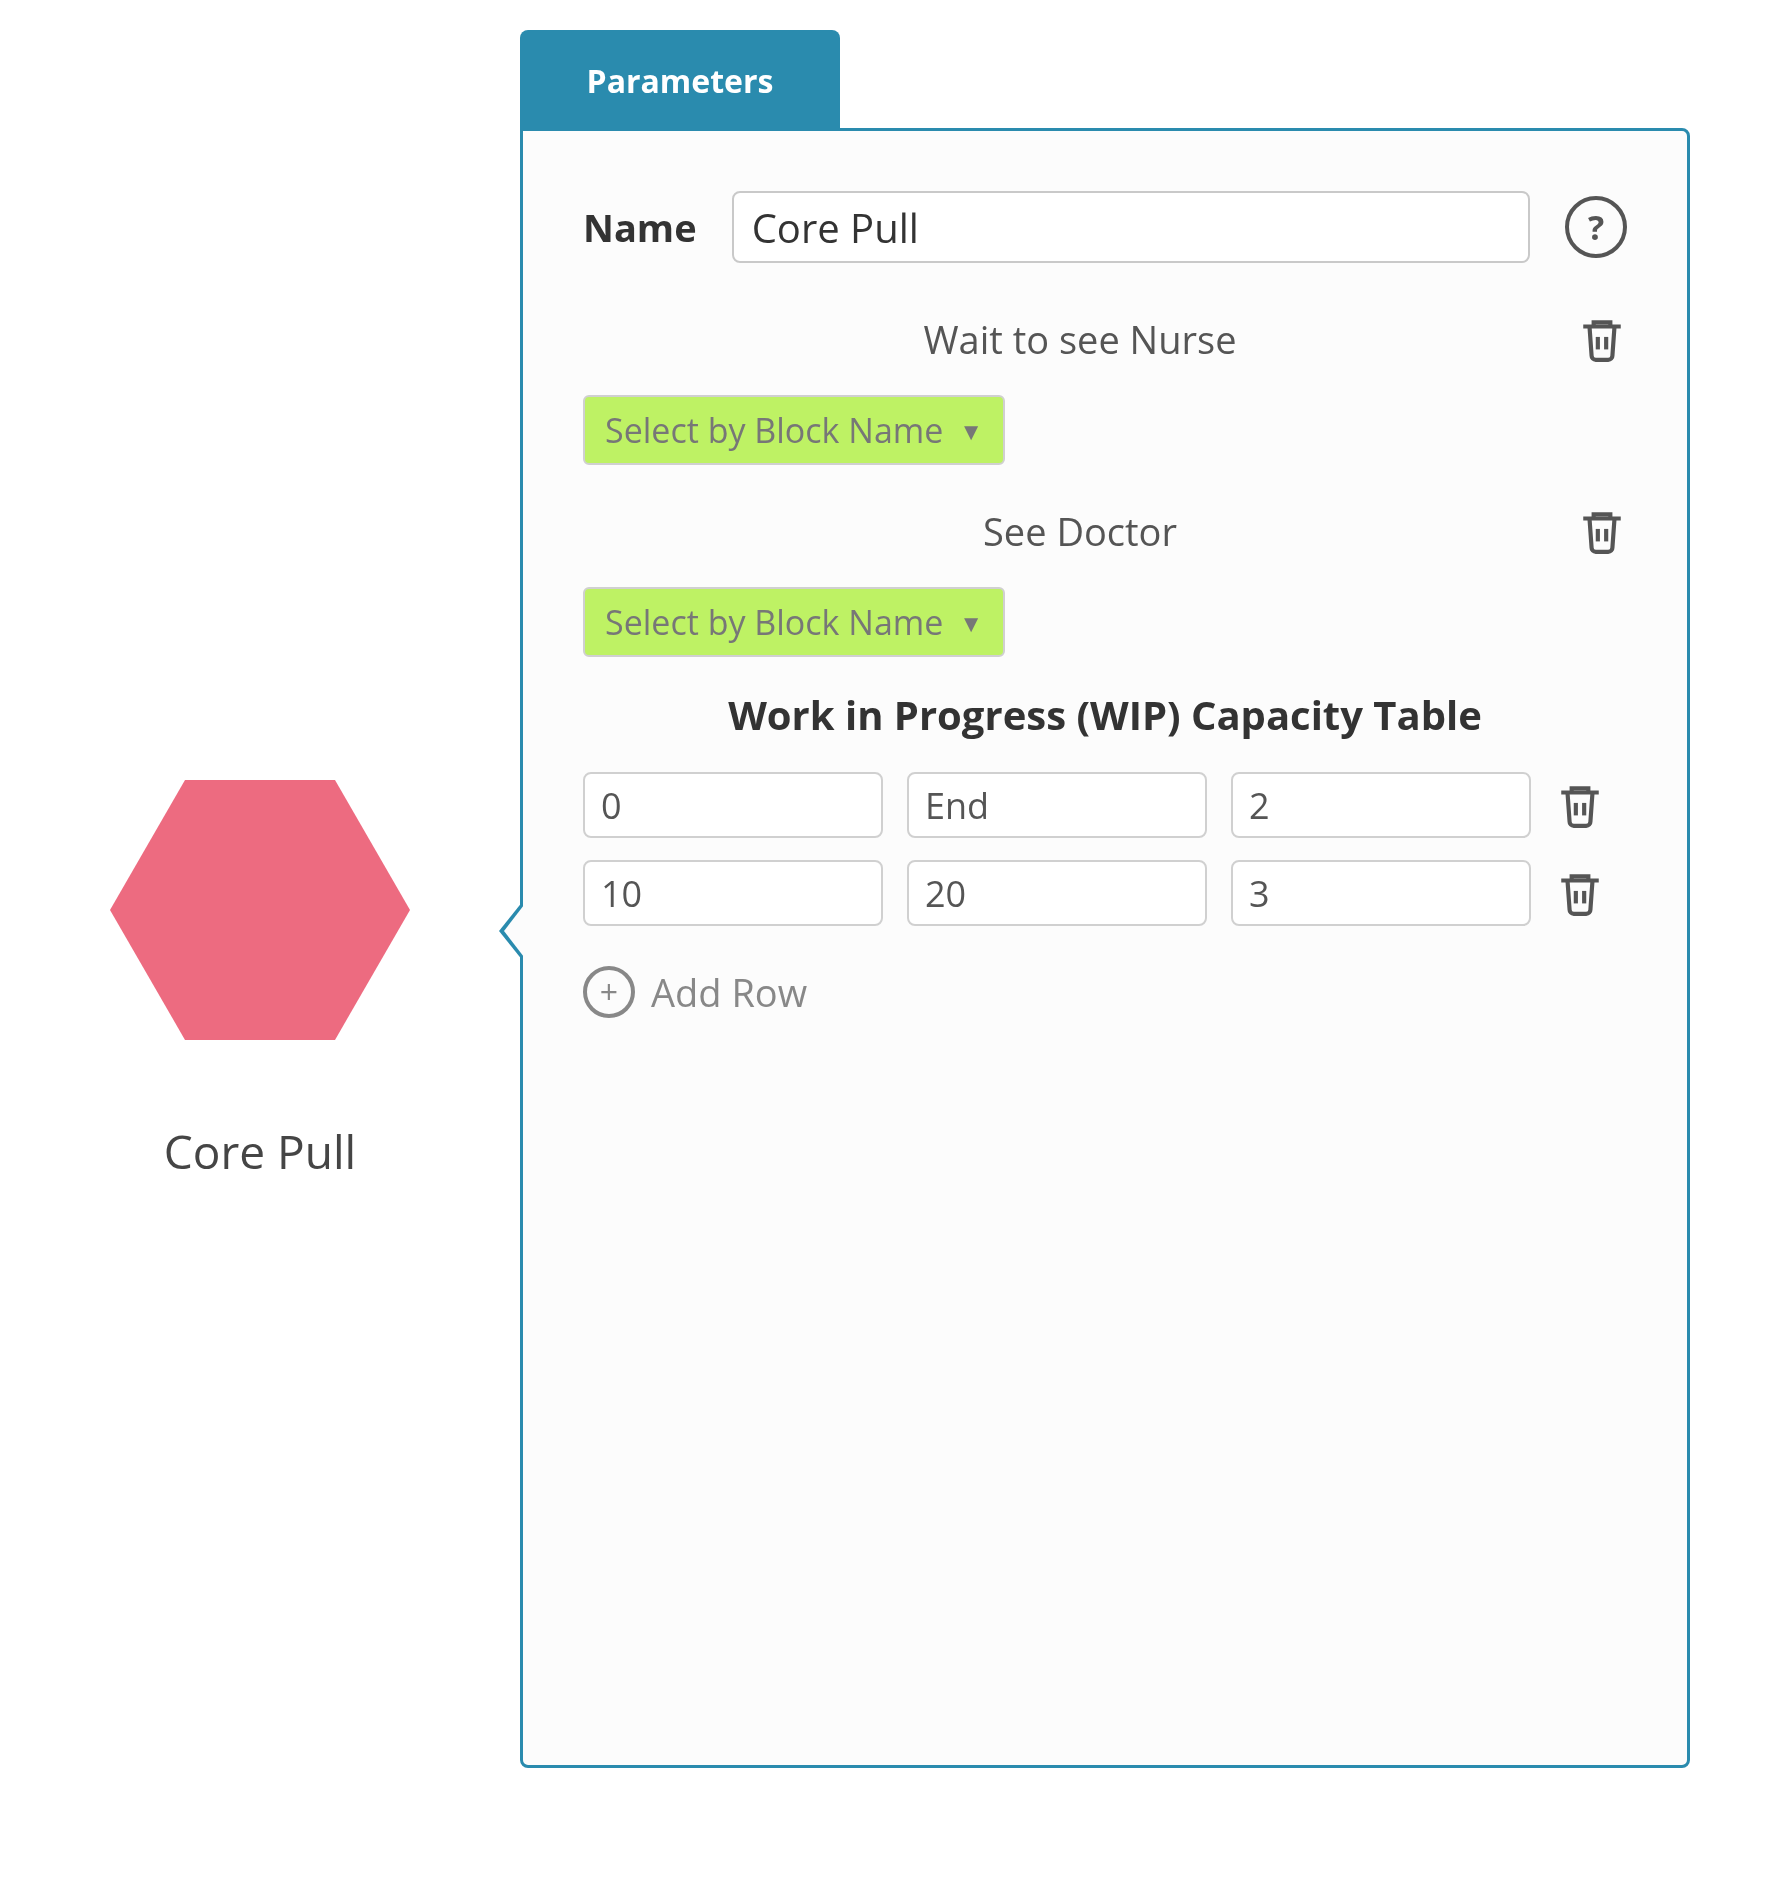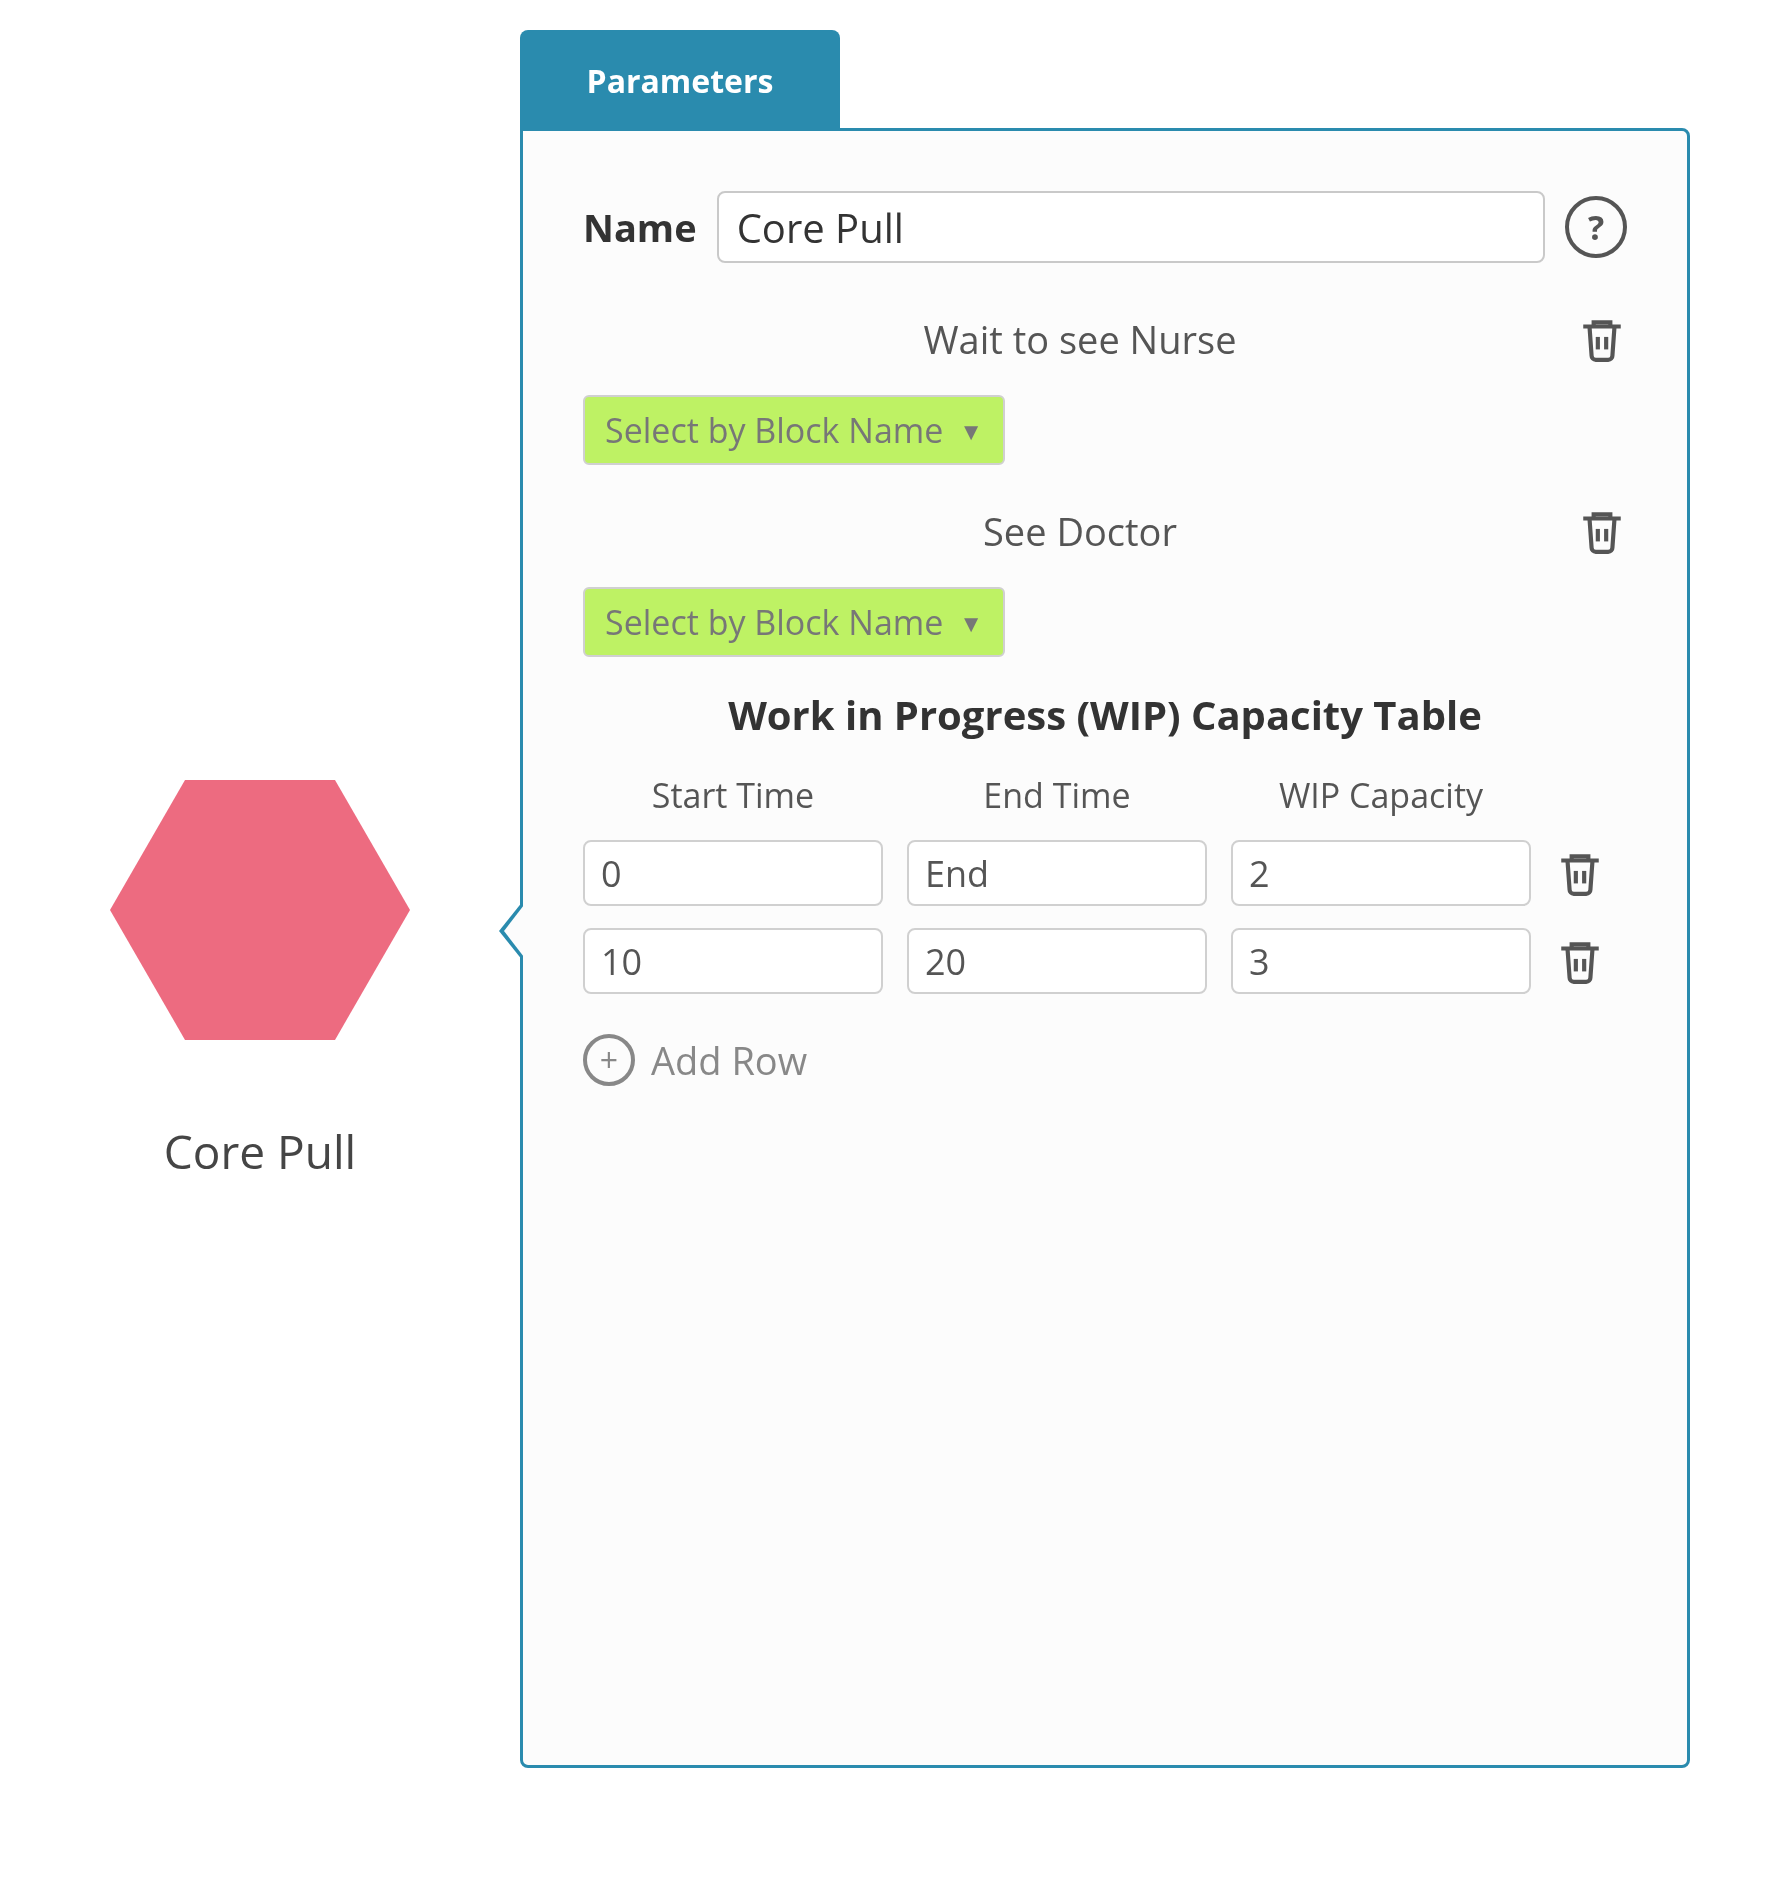--- a/index.html
+++ b/index.html
@@ -102,21 +102,21 @@
     height: 0;
     border-top: 26px solid transparent;
     border-bottom: 26px solid transparent;
     border-right: 20px solid #fcfcfc;
   }
 
   
   .name-row {
     display: flex;
     align-items: center;
-    gap: 20px;
+    gap: 35px;
     margin-bottom: 50px;
   }
   .name-label {
     font-size: 38px;
     font-weight: 700;
     color: #333;
   }
   .name-input {
     flex: 1;
     height: 72px;
@@ -301,26 +301,20 @@
     <div style="margin-bottom:30px;">
       <div class="block-select">
         <span>Select by Block Name</span>
         <span class="chev">▼</span>
       </div>
     </div>
 
     
     <div class="section-title" style="text-align:center;">Work in Progress (WIP) Capacity Table</div>
 
-    <div class="cap-head">
-      <div>Start Time</div>
-      <div>End Time</div>
-      <div>WIP Capacity</div>
-      <div></div>
-    </div>
 
     <div class="cap-row">
       <input class="cap-input" value="0" style="">
       <input class="cap-input" value="End" style="">
       <input class="cap-input" value="2" style="">
       <div class="trash-btn">
         <svg viewBox="0 0 24 24" fill="none" stroke="currentColor" stroke-width="2">
           <path d="M3 6h18"></path>
             <path d="M8 6V4h8v2"></path>
           <path d="M6 6l1 14a2 2 0 0 0 2 2h6a2 2 0 0 0 2-2l1-14"></path>

